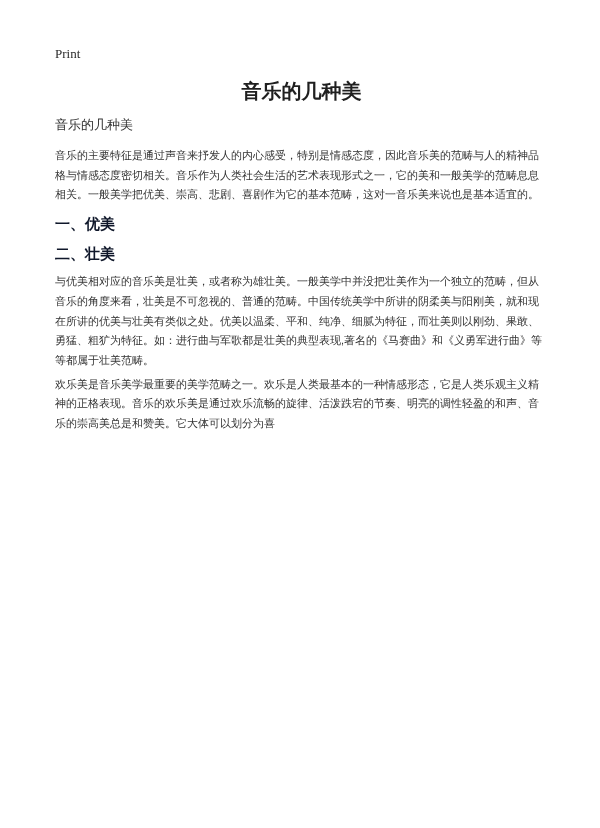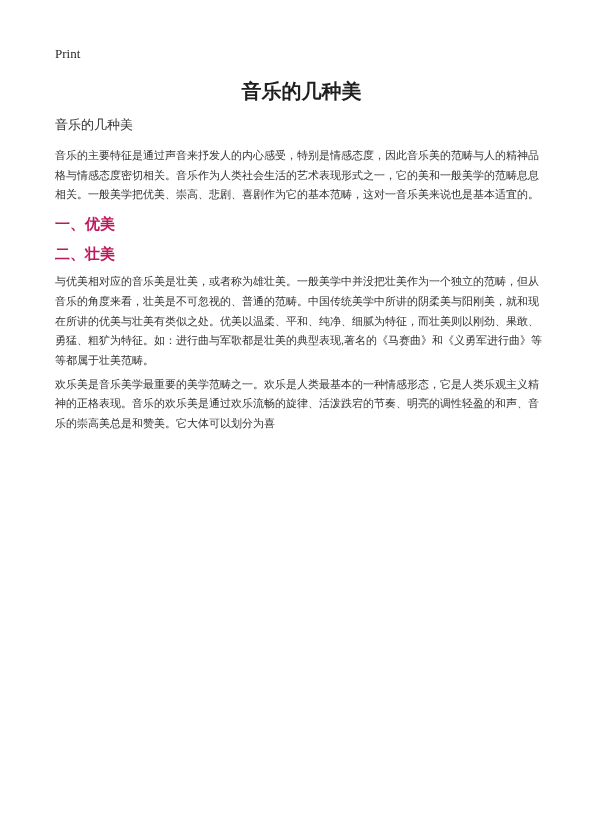--- a/index.html
+++ b/index.html
@@ -51,21 +51,21 @@
     text-align: left;
     word-break: break-all;
     line-break: anywhere;
     color: #333333;
   }
   .section-heading {
     margin: 8px 0 7px 0;
     font-size: 15px;
     font-weight: bold;
     line-height: 22px;
-    color: #be185d;
+    color: #0f172a;
   }
 </style>
 </head>
 <body>
 
 <div class="page">
   <div class="content">
 
     <a class="print-link">Print</a>
 

